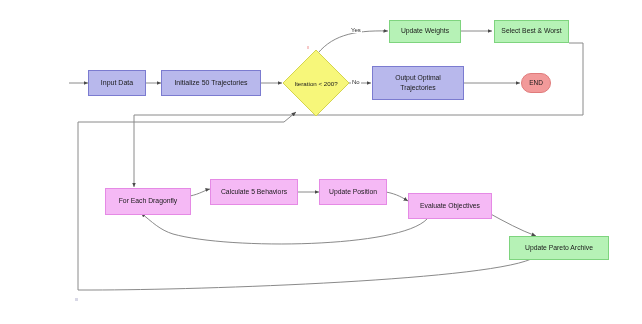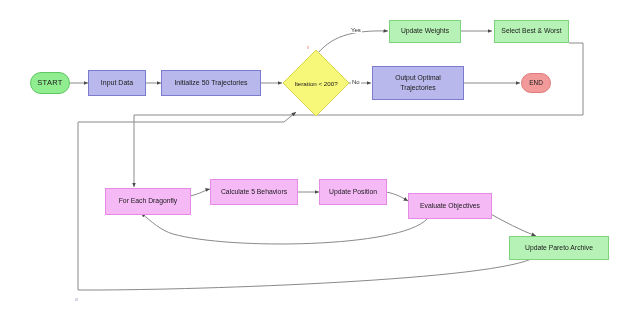--- a/index.html
+++ b/index.html
@@ -137,23 +137,20 @@
       <path d="M 386 192 C 397 194 403 198 408 201"></path>
 
       <path d="M 487 212 C 505 222 520 230 536 236"></path>
 
       <path d="M 427 219 C 400 248 230 250 173 234 C 160 230 152 222 141 213"></path>
 
       <path d="M 535 257 C 500 280 200 290 92 290 L 78 290 L 78 122 L 284 122 L 296 112"></path>
     </g>
   </svg>
 
-  <div class="node terminator t-start" style="left:30px; top:72px; width:40px; height:22px; font-size:7.5px; letter-spacing:0.3px;">
-    <span>START</span>
-  </div>
 
   <div class="node node-rect n-purple" style="left:88px; top:70px; width:58px; height:26px; font-size:7px;">
     <span>Input Data</span>
   </div>
 
   <div class="node node-rect n-purple" style="left:161px; top:70px; width:100px; height:26px; font-size:7px;">
     <span>Initialize 50 Trajectories</span>
   </div>
 
   <div class="diamond-wrap" style="left:282px; top:49px; width:68px; height:68px;">

